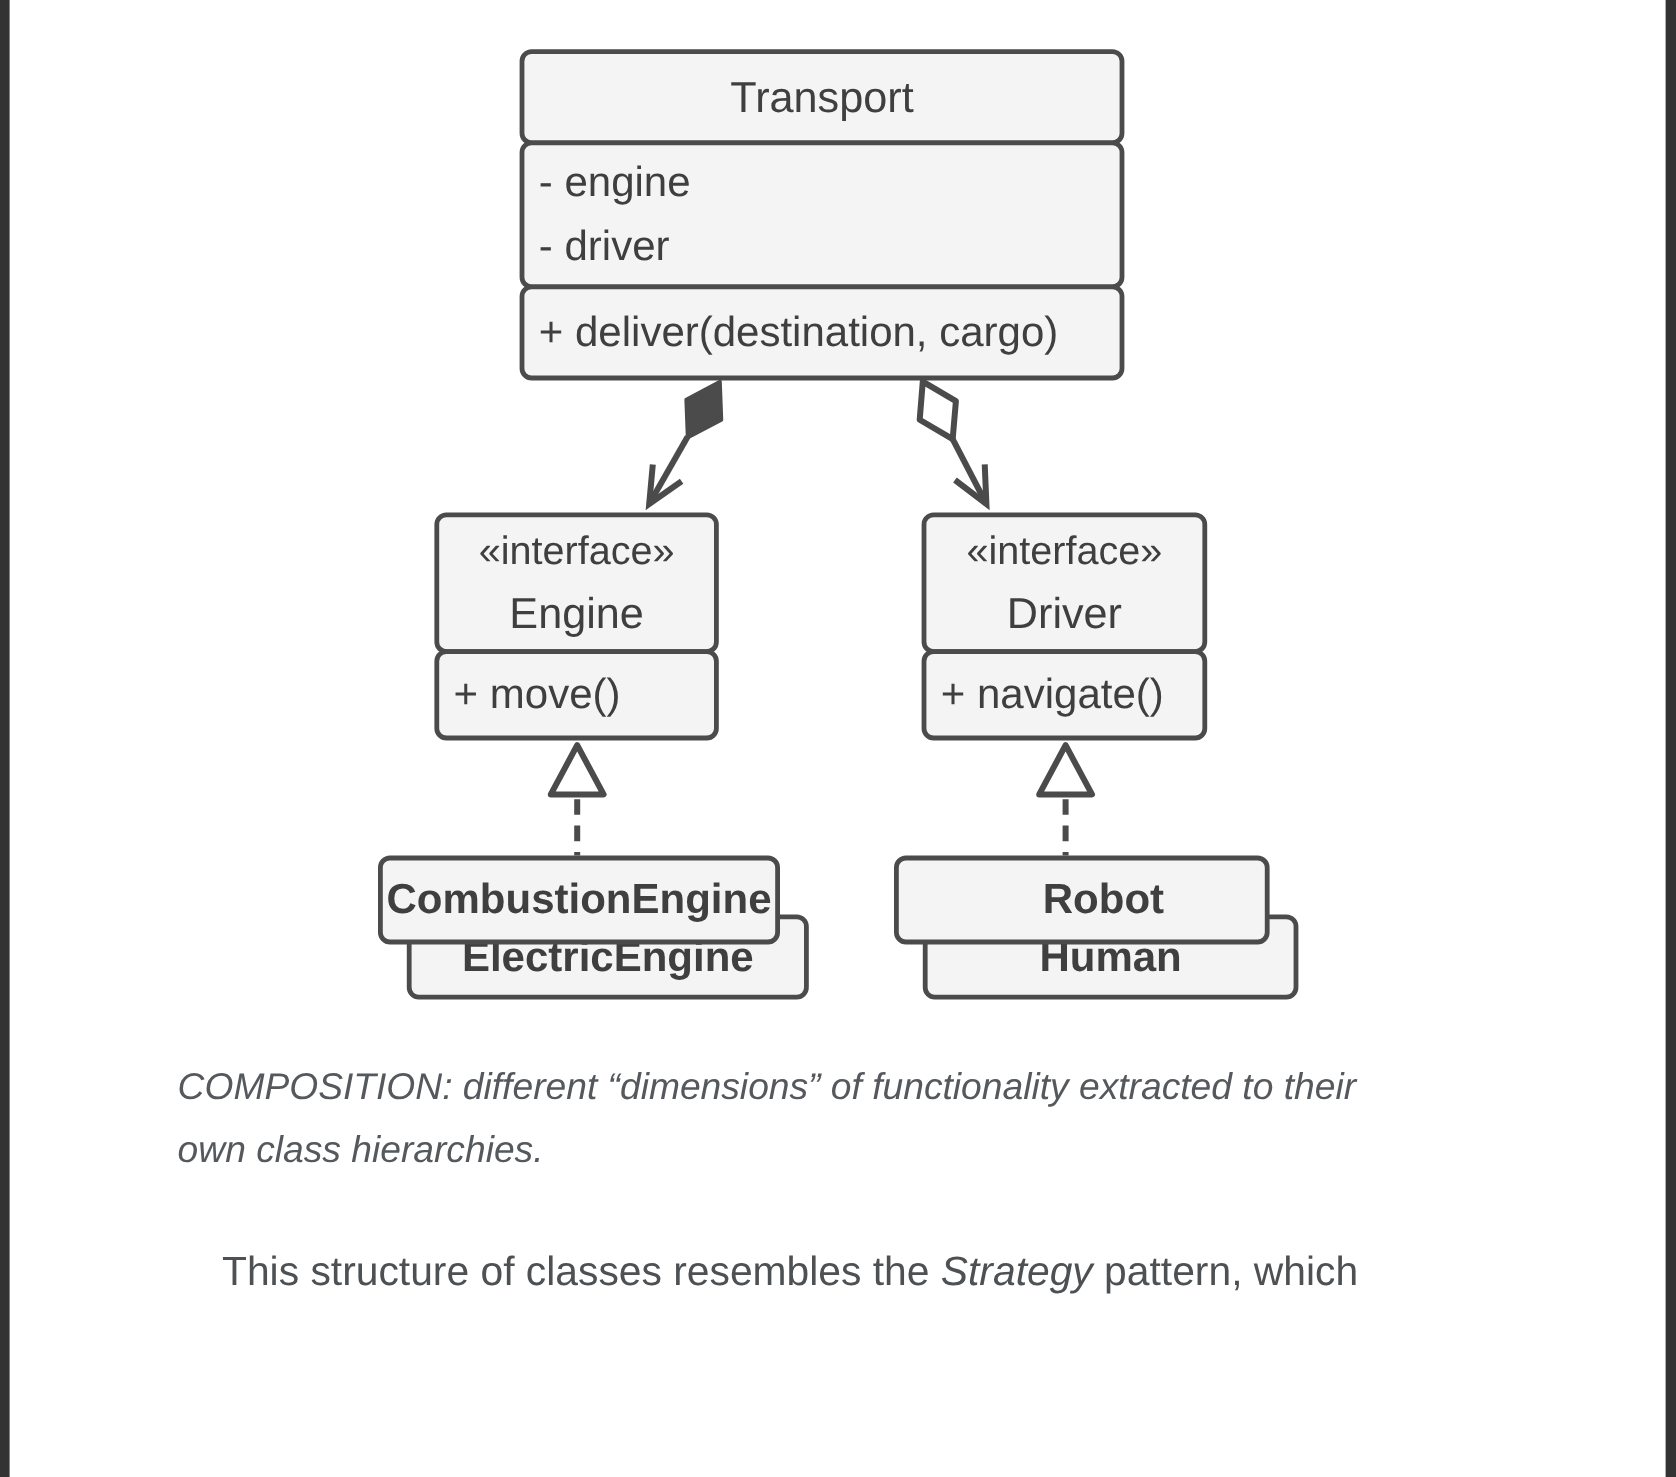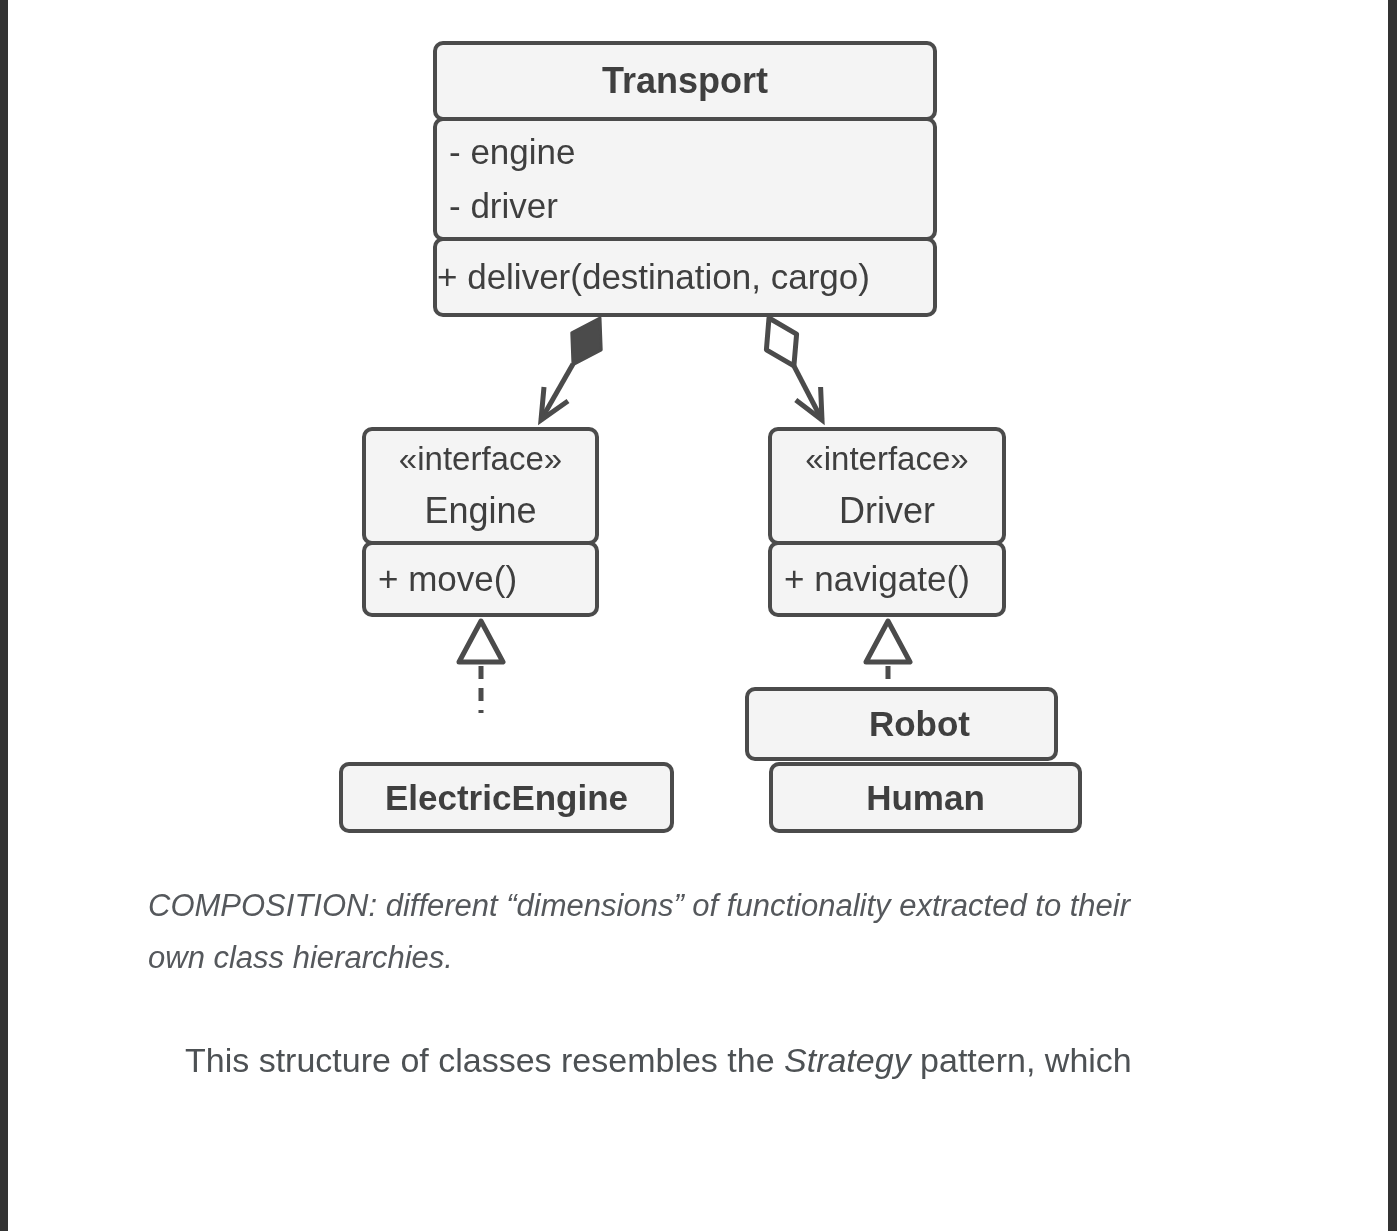--- a/index.html
+++ b/index.html
@@ -20,25 +20,25 @@
   .compartment {
     box-sizing:border-box;
     background:var(--box_fill,#f4f4f4);
     border:4px solid var(--box_border,#4b4b4b);
     border-radius:10px;
     position:relative;
   }
   .compartment + .compartment { margin-top:-4px; }
 
   .c-title { height:80px; display:flex; align-items:center; justify-content:center;
-             font-weight:bold; font-size:36px; }
+             font-weight:normal; font-size:36px; }
   .c-fields { height:124px; display:flex; flex-direction:column; justify-content:center;
               padding-left:12px; font-size:35px; line-height:54px; }
   .c-methods { height:80px; display:flex; align-items:center;
-               font-size:35px; }
+               padding-left:12px; font-size:35px; }
 
   .iface-header { height:118px; display:flex; flex-direction:column;
                   align-items:center; justify-content:center; text-align:center; }
   .iface-stereotype { font-size:33px; line-height:50px; }
   .iface-name { font-size:36px; font-weight:normal; line-height:54px; }
   .iface-methods { height:76px; display:flex; align-items:center; padding-left:12px; font-size:35px; }
 
   .impl { display:flex; align-items:center; justify-content:center;
           background:var(--box_fill,#f4f4f4); border:4px solid var(--box_border,#4b4b4b);
           border-radius:10px; font-weight:bold; font-size:35px; color:var(--diagram_text,#3f3f3f); }
@@ -124,25 +124,28 @@
         <div class="iface-name">Driver</div>
       </div>
       <div class="compartment iface-methods">
         <div>+ navigate()</div>
       </div>
     </div>
 
     <div class="uml-class impl back" style="left:331px; top:762px; width:335px; height:71px;">
       <span>ElectricEngine</span>
     </div>
+    <div class="uml-class impl front" style="left:307px; top:713px; width:335px; height:74px;">
+      <span>CombustionEngine</span>
+    </div>
 
     <div class="uml-class impl back" style="left:761px; top:762px; width:313px; height:71px;">
       <span>Human</span>
     </div>
-    <div class="uml-class impl front" style="left:737px; top:687px; width:313px; height:74px;padding-left:36px;">
+    <div class="uml-class impl front" style="left:737px; top:713px; width:313px; height:74px;padding-left:36px;">
       <span>Robot</span>
     </div>
 
   </div>
 
   <div class="caption">
     <span>COMPOSITION: different “dimensions” of functionality extracted to their</span><br>
     <span>own class hierarchies.</span>
   </div>
 

